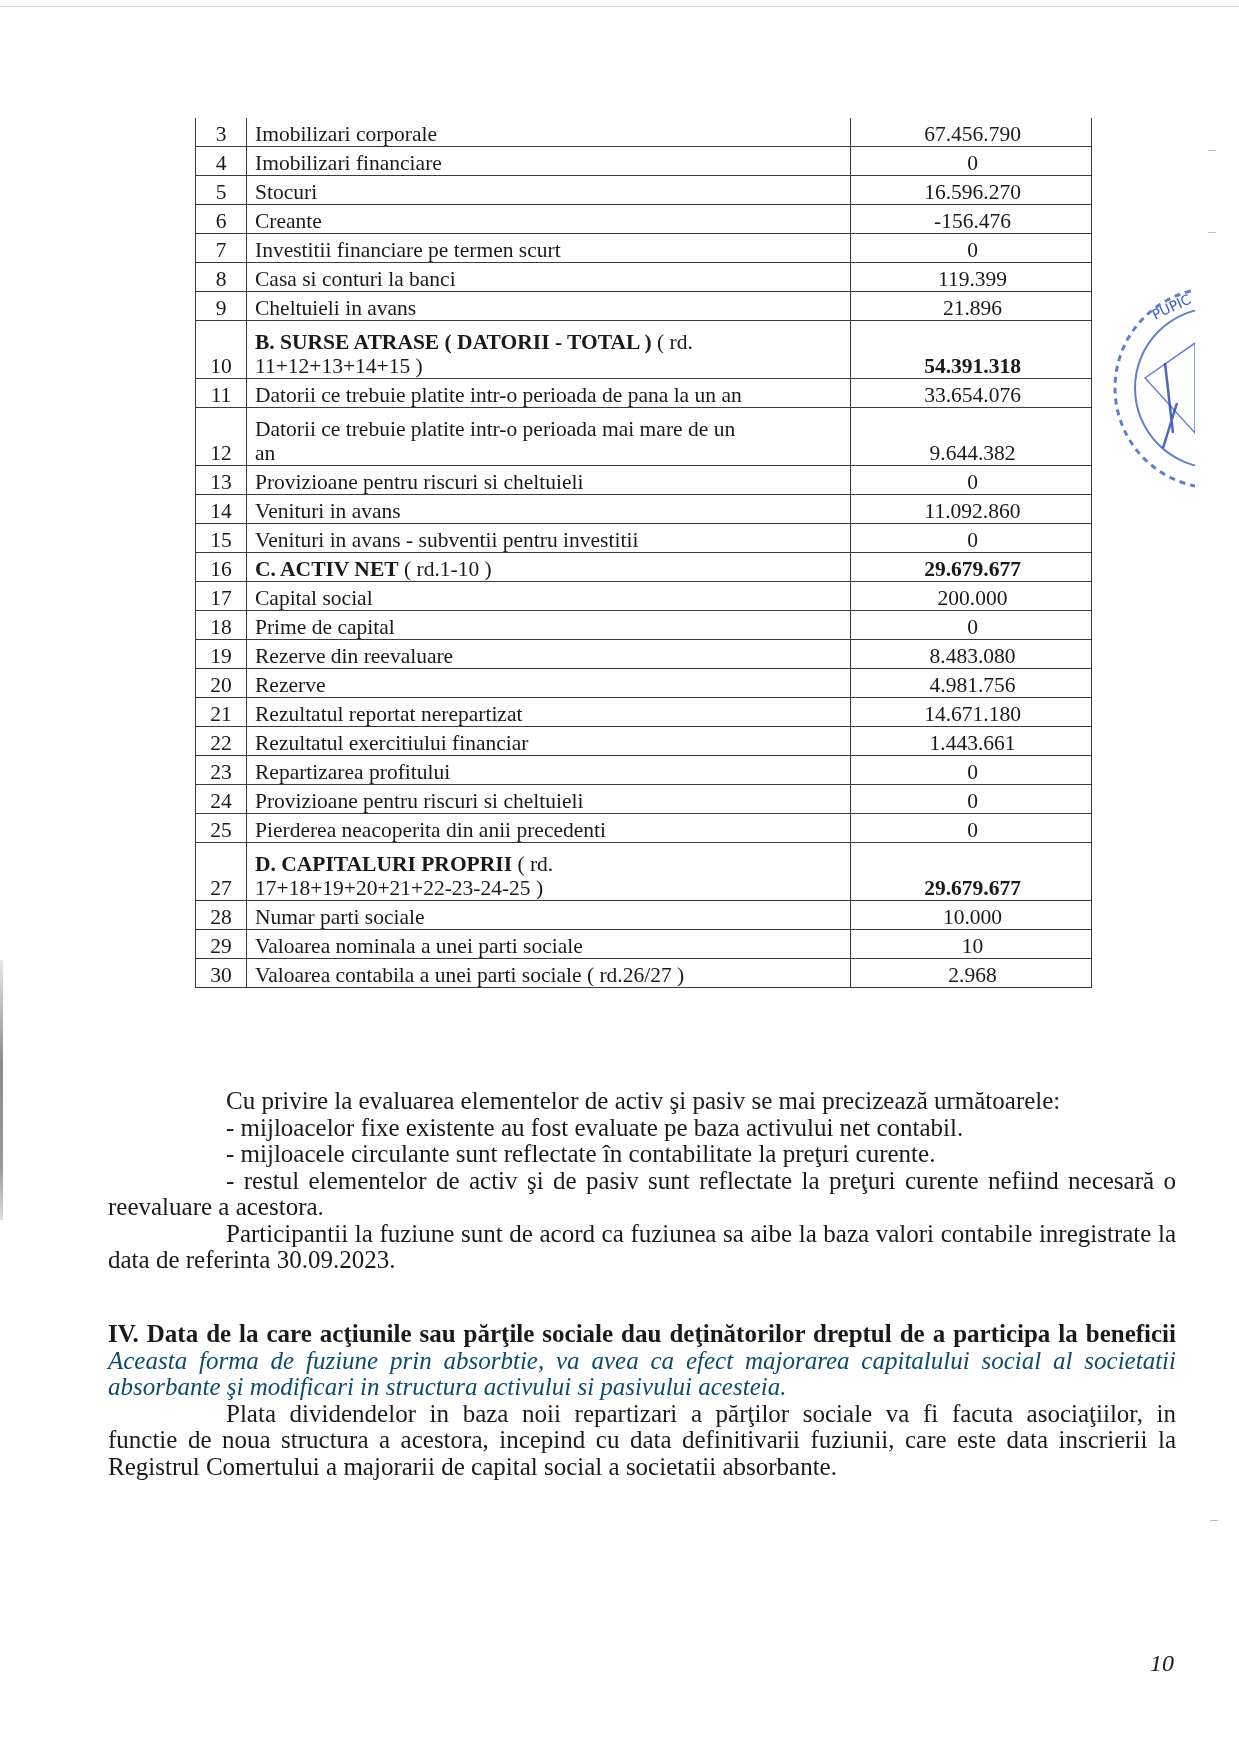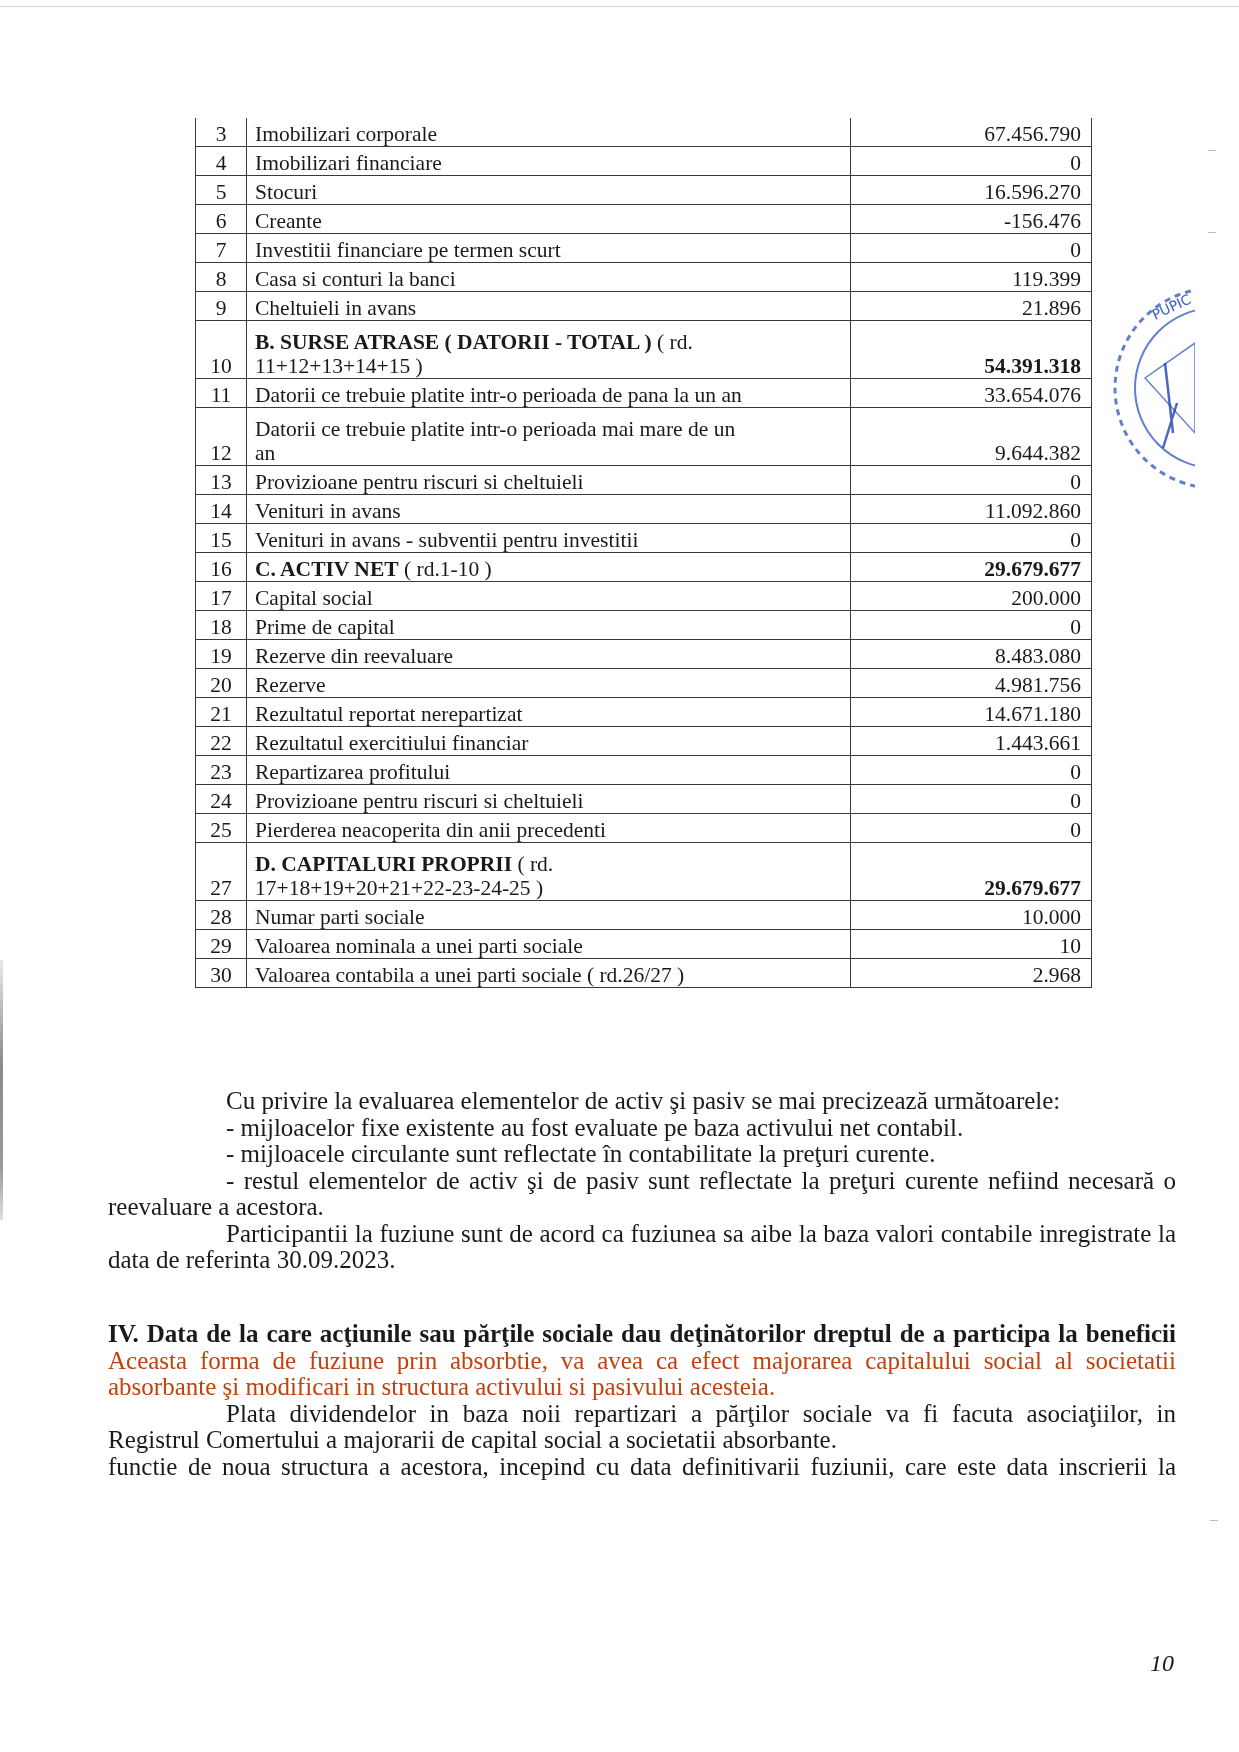--- a/index.html
+++ b/index.html
@@ -19,35 +19,35 @@
     font-size: 21.5px; line-height: 24px;
   }
   .fin-table td {
     border-left: 1.5px solid #3a3a3a; border-right: 1.5px solid #3a3a3a;
     border-bottom: 1.5px solid #3a3a3a;
     padding: 0 8px; vertical-align: bottom; height: 28px;
   }
   .fin-table tr.double td { height: 57px; }
   .fin-table td.col-nr { width: 42px; text-align: center; padding: 0 4px; }
   .fin-table td.col-label { width: 587px; text-align: left; }
-  .fin-table td.col-value { text-align: right; padding-right: 10px; padding-left: 13px; }
+  .fin-table td.col-value { text-align: center; padding-right: 10px; padding-left: 13px; }
   .fin-table .bold { font-weight: bold; }
   .fin-table td.col-label .lbl-line { display: block; }
   .fin-table td.col-label .cont { display: block; }
 
   
   .para {
     position: absolute; left: 108px; width: 1068px;
     font-size: 25px; line-height: 26.5px; text-align: justify;
   }
   .line { display: block; }
   .line-indent { padding-left: 118px; display: block; }
   .justify-last { text-align-last: justify; }
   .heading-iv { font-weight: bold; }
-  .italic { color: #c2410c; }
+  .italic { font-style: italic; color: #0c4a6e; }
 
   .page-number {
     position: absolute; left: 1150px; top: 1650px;
     font-size: 24px; font-style: italic;
   }
 
   
   .stamp { position: absolute; left: 1105px; top: 283px; width: 90px; height: 210px; overflow: hidden; }
 </style>
 </head>
@@ -276,17 +276,17 @@
   <span class="line">reevaluare a acestora.</span>
   <span class="line-indent justify-last">Participantii la fuziune sunt de acord ca fuziunea sa aibe la baza valori contabile inregistrate la</span>
   <span class="line">data de referinta 30.09.2023.</span>
 </div>
 
 <div class="para" style="top:1321px;">
   <span class="line heading-iv justify-last">IV. Data de la care acţiunile sau părţile sociale dau deţinătorilor dreptul de a participa la beneficii</span>
   <span class="line italic justify-last">Aceasta forma de fuziune prin absorbtie, va avea ca efect majorarea capitalului social al societatii</span>
   <span class="line italic">absorbante şi modificari  in structura  activului si pasivului acesteia.</span>
   <span class="line-indent justify-last">Plata dividendelor in baza  noii  repartizari a  părţilor sociale va fi facuta asociaţiilor, in</span>
+  <span class="line justify-last">functie de noua structura a acestora, incepind cu data definitivarii fuziunii, care este data inscrierii la</span>
   <span class="line">Registrul Comertului a majorarii de capital social a societatii absorbante.</span>
-  <span class="line justify-last">functie de noua structura a acestora, incepind cu data definitivarii fuziunii, care este data inscrierii la</span>
 </div>
 
 <div class="page-number">10</div>
 
 </body></html>

